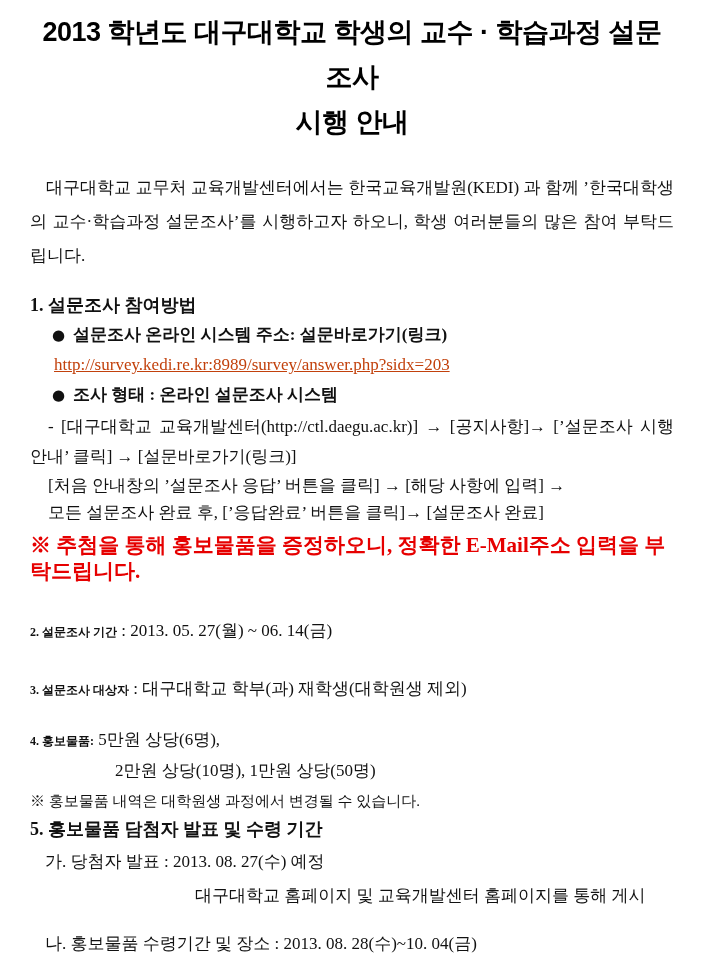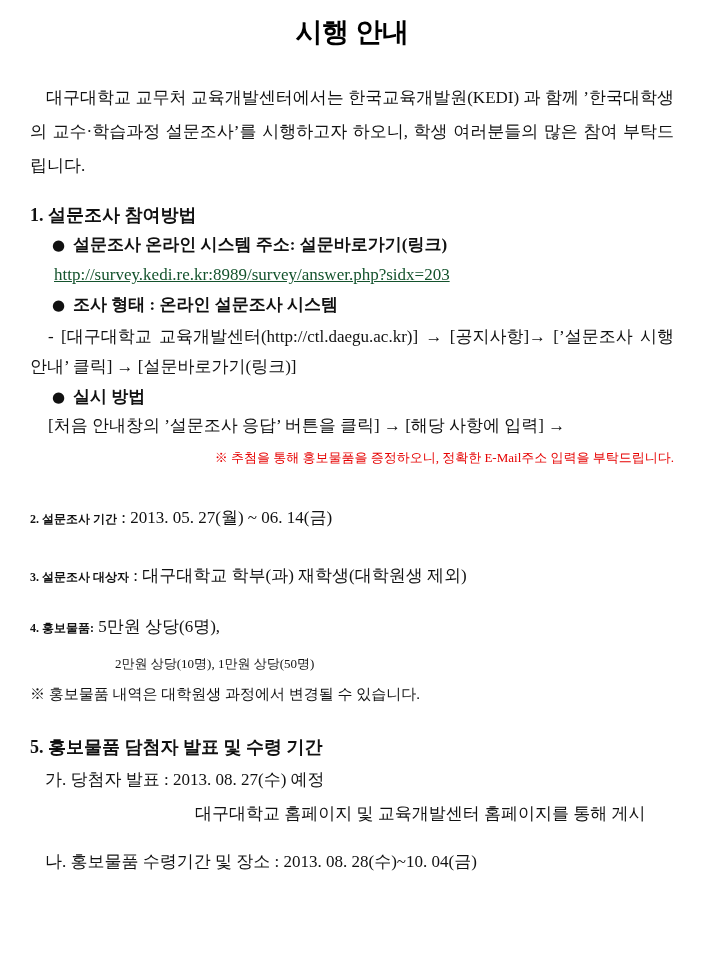--- a/index.html
+++ b/index.html
@@ -53,66 +53,63 @@
     font-family: "DejaVu Sans", sans-serif;
     font-size: 15px;
     margin-right: 8px;
   }
   .url-line {
     padding-left: 24px;
     font-size: 17px;
     line-height: 30px;
   }
   .url-line a {
-    color: #14532d;
+    color: #c2410c;
     text-decoration: underline;
     font-family: "Liberation Serif", serif;
   }
   .path-line {
     font-size: 17px;
     line-height: 30px;
     text-indent: 18px;
     text-align: justify;
     margin-top: 2px;
   }
   .step-line {
     padding-left: 18px;
     font-size: 17px;
     line-height: 27px;
   }
   .red-note {
     margin-top: 6px;
-    font-size: 13px;
-    font-weight: normal;
+    font-size: 21px;
+    font-weight: bold;
     line-height: 26px;
     color: #e60000;
-    text-align: right;
   }
   
   .section-line {
     font-size: 17px;
     line-height: 30px;
   }
   .section-line .num-label { font-size: 12px; font-weight: bold; }
   .mt-s2 { margin-top: 32px; }
   .mt-s3 { margin-top: 27px; }
   .mt-s4 { margin-top: 20px; }
   .s4-line2 {
     padding-left: 85px;
-    font-size: 13px;
+    font-size: 17px;
     line-height: 30px;
-    margin-top: 6px;
   }
   .small-note {
     font-size: 15px;
     line-height: 26px;
     margin-top: 2px;
   }
   .s5-heading {
-    margin-top: 25px;
     font-size: 18px;
     font-weight: bold;
     line-height: 30px;
   }
   .sub-item {
     padding-left: 15px;
     font-size: 17px;
     line-height: 30px;
     margin-top: 3px;
   }
@@ -123,38 +120,39 @@
     margin-top: 4px;
   }
   .sub-item-na { margin-top: 18px; }
 </style>
 </head>
 <body>
 
 <div class="page">
 
   <div class="title">
+    <div>2013 학년도 대구대학교 학생의 교수 · 학습과정 설문조사</div>
     <div>시행 안내</div>
   </div>
 
   <p class="intro">대구대학교 교무처 교육개발센터에서는 한국교육개발원(KEDI) 과 함께 ’한국대학생의 교수·학습과정 설문조사’를 시행하고자 하오니, 학생 여러분들의 많은 참여 부탁드립니다.</p>
 
   <p class="line s1-heading">1. 설문조사 참여방법</p>
 
   <p class="line bullet-line"><span class="bullet">●</span><span>설문조사 온라인 시스템 주소: 설문바로가기(링크)</span></p>
 
   <p class="line url-line"><a href="#">http://survey.kedi.re.kr:8989/survey/answer.php?sidx=203</a></p>
 
   <p class="line bullet-line"><span class="bullet">●</span><span>조사 형태 : 온라인 설문조사 시스템</span></p>
 
   <p class="line path-line">- [대구대학교 교육개발센터(http://ctl.daegu.ac.kr)] → [공지사항]→ [’설문조사 시행 안내’ 클릭] → [설문바로가기(링크)]</p>
 
-  <p class="line bullet-line"><span class="bullet">●</span><span>실시 방법</span></p>
 
   <p class="line step-line">[처음 안내창의 ’설문조사 응답’ 버튼을 클릭] → [해당 사항에 입력] →</p>
+  <p class="line step-line">모든 설문조사 완료 후, [’응답완료’ 버튼을 클릭]→ [설문조사 완료]</p>
 
   <p class="line red-note">※ 추첨을 통해 홍보물품을 증정하오니, 정확한 E-Mail주소 입력을 부탁드립니다.</p>
 
   <p class="line section-line mt-s2"><span class="num-label">2. 설문조사 기간</span><span> : 2013. 05. 27(월) ~ 06. 14(금)</span></p>
 
   <p class="line section-line mt-s3"><span class="num-label">3. 설문조사 대상자</span><span> : 대구대학교 학부(과) 재학생(대학원생 제외)</span></p>
 
   <p class="line section-line mt-s4"><span class="num-label">4. 홍보물품:</span><span> 5만원 상당(6명),</span></p>
 
   <p class="line s4-line2">2만원 상당(10명), 1만원 상당(50명)</p>

